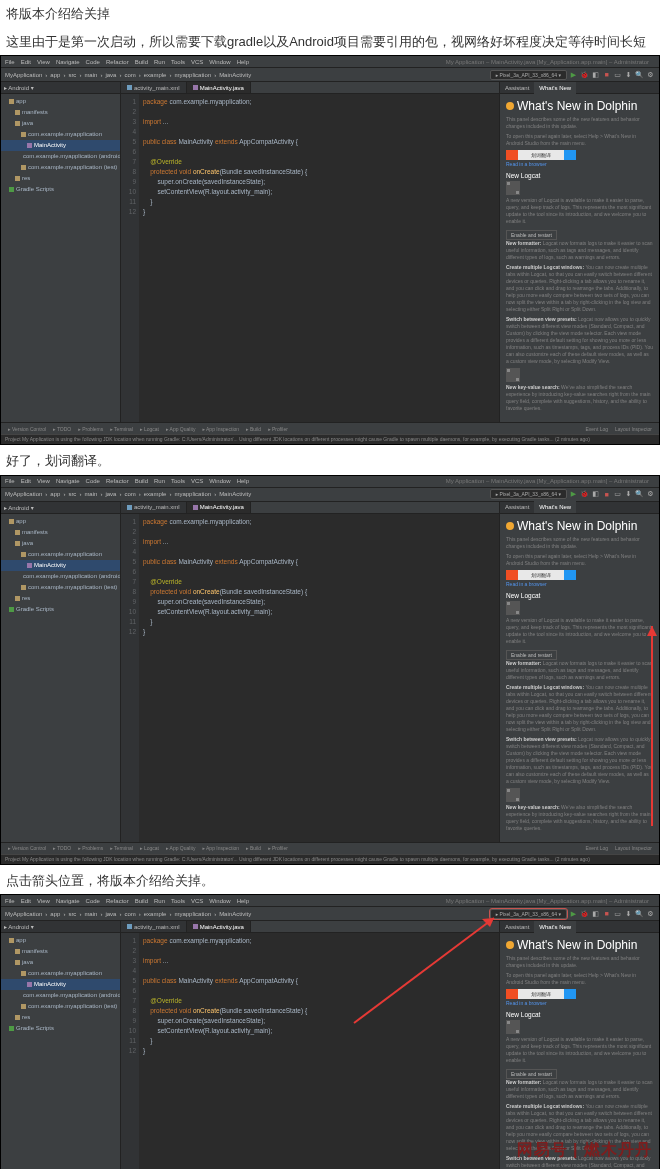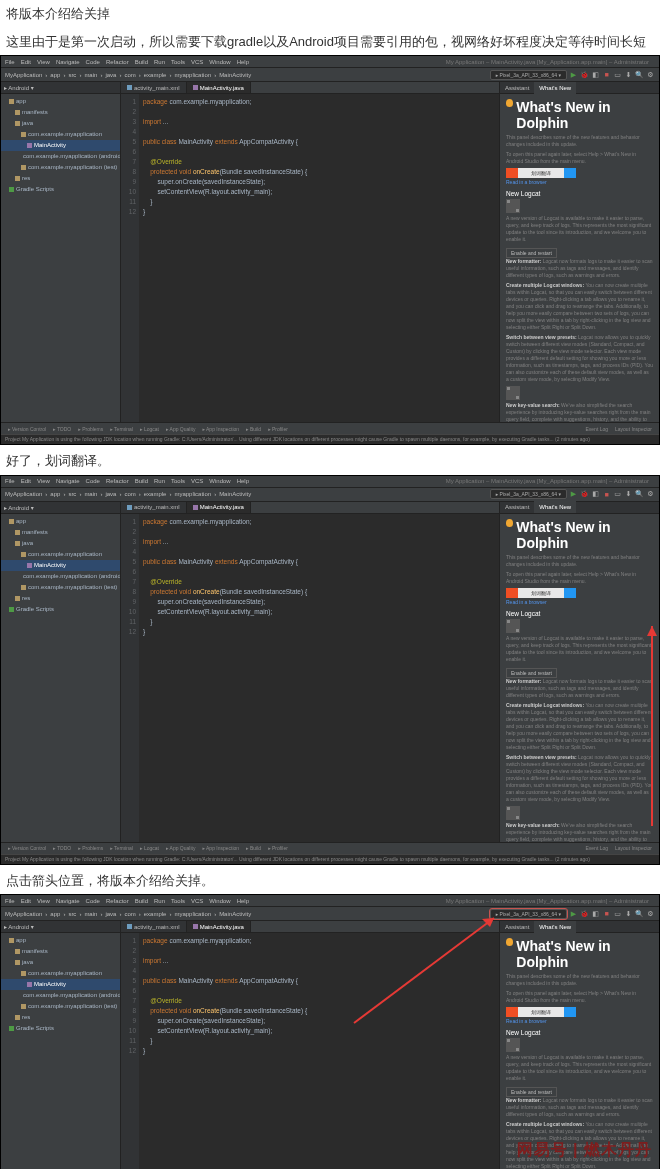--- a/index.html
+++ b/index.html
@@ -39,21 +39,21 @@
 .src{flex:1;padding:3px 4px;white-space:pre;color:#a9b7c6;overflow:hidden}
 .kw{color:#cc7832}
 .ann{color:#bbb529}
 .cls{color:#a9b7c6}
 .fn{color:#ffc66d}
 .panel{width:160px;background:#3c3f41;border-left:1px solid #222;display:flex;flex-direction:column;font-size:6px;color:#bbb}
 .ptabs{background:#313335;height:12px;display:flex;align-items:center;border-bottom:1px solid #222}
 .ptab{padding:0 5px;height:12px;display:flex;align-items:center}
 .ptab.active{background:#3c3f41;color:#fff}
 .pbody{padding:5px 6px;overflow:hidden;flex:1}
-.ptitle{color:#fff;font-size:14px;font-weight:bold;margin-bottom:3px;display:flex;align-items:flex-start;gap:3px}
+.ptitle{color:#fff;font-size:12px;font-weight:normal;margin-bottom:3px;display:flex;align-items:center;gap:3px}
 .bulb{width:8px;height:8px;background:#f0a732;border-radius:50%;display:inline-block}
 .ptext{font-size:5px;line-height:7px;color:#808080;margin-bottom:3px}
 .link{color:#5394ec}
 .sect{color:#fff;font-size:6.5px;margin:4px 0 2px}
 .qr{width:14px;height:14px;background:#555;margin:2px 0;position:relative}
 .qr::before,.qr::after{content:"";position:absolute;background:#888}
 .qr::before{width:3px;height:3px;top:1px;left:1px}
 .qr::after{width:3px;height:3px;bottom:1px;right:1px}
 .btn{display:inline-block;border:1px solid #555;padding:1px 4px;font-size:5px;color:#bbb;margin-top:2px}
 .status{background:#3c3f41;height:12px;border-top:1px solid #222;display:flex;align-items:center;padding:0 4px;font-size:5px;color:#888;justify-content:space-between}

